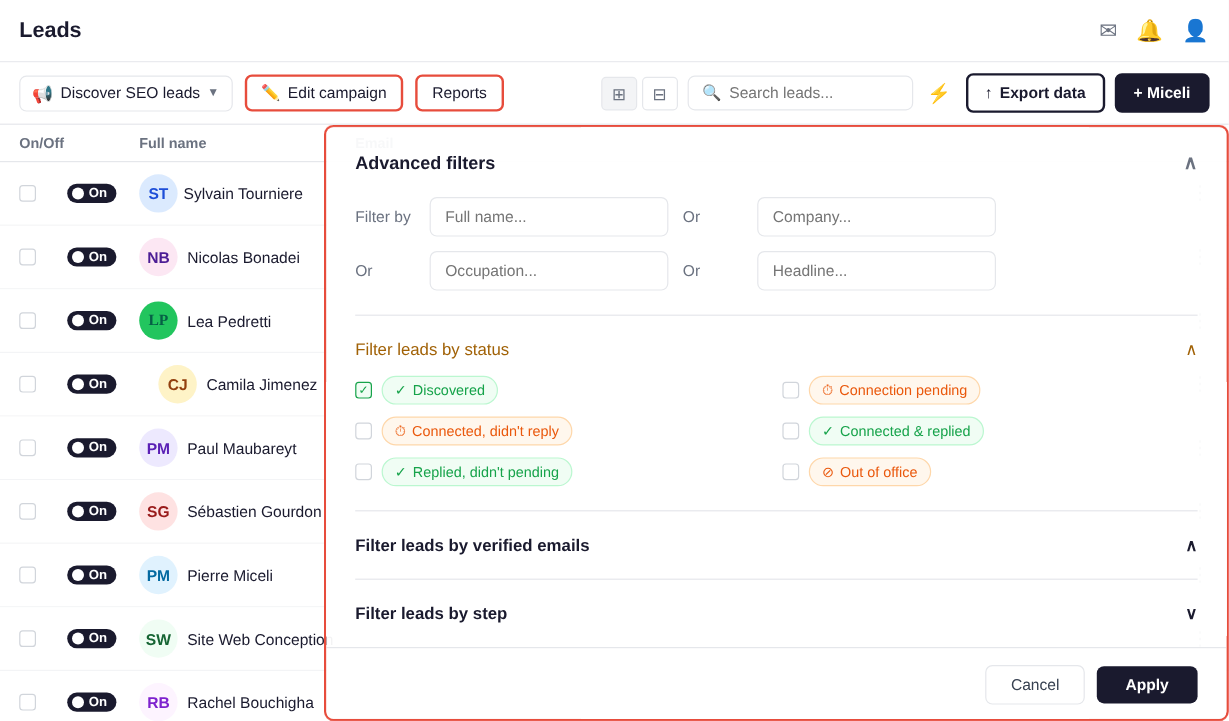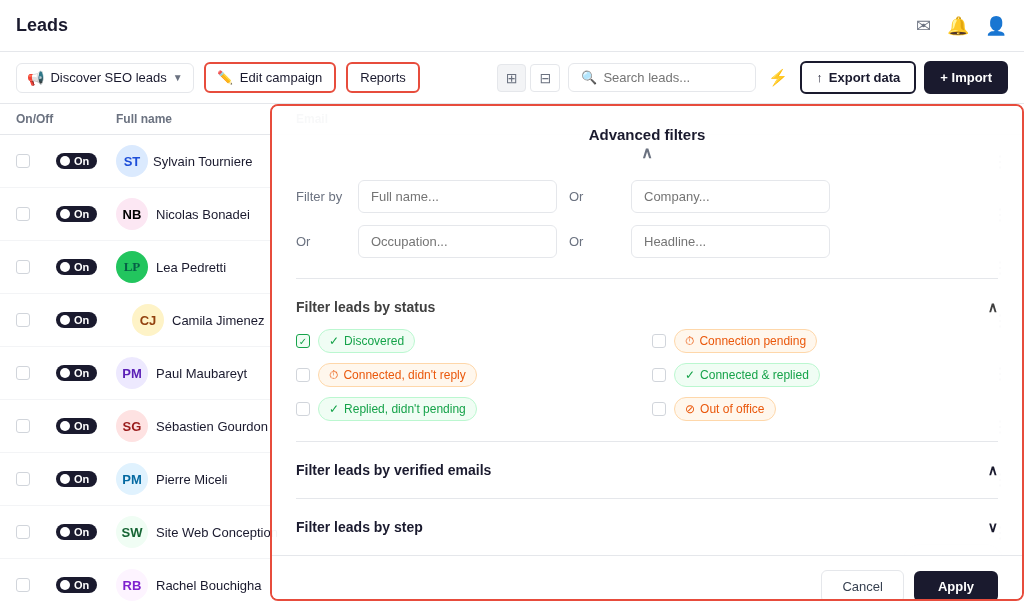--- a/index.html
+++ b/index.html
@@ -93,38 +93,37 @@
       border: 2px solid #e74c3c; border-radius: 8px;
       display: flex; flex-direction: column;
       overflow-y: auto;
     }
     .filters-content { padding: 20px 24px; flex: 1; }
 
     .filter-section-header {
       display: flex; align-items: center; justify-content: space-between;
       font-size: 15px; font-weight: 700; color: #1a1a2e;
       margin-bottom: 18px;
-      flex-direction: column;
     }
     .filter-section-header .chevron { font-size: 16px; color: #6b7280; }
 
     .filter-row { display: flex; align-items: center; gap: 12px; margin-bottom: 12px; }
     .filter-label { color: #6b7280; font-size: 13px; min-width: 50px; }
     .filter-input {
       border: 1px solid #e5e7eb; border-radius: 6px;
       padding: 8px 12px; font-size: 13px; color: #9ca3af;
       width: 199px; background: #fff;
     }
 
     .section-divider { border: none; border-top: 1px solid #e5e7eb; margin: 20px 0; }
 
     .status-section { margin-bottom: 20px; }
     .status-header {
       display: flex; align-items: center; justify-content: space-between;
-      font-size: 14px; font-weight: 700; color: #404040; margin-bottom: 14px;
+      font-size: 14px; font-weight: 400; color: #a16207; margin-bottom: 14px;
     }
     .status-grid { display: grid; grid-template-columns: 1fr 1fr; gap: 10px; }
     .status-item { display: flex; align-items: center; gap: 8px; }
     .status-checkbox { width: 14px; height: 14px; border: 1px solid #d1d5db; border-radius: 3px; background: #fff; }
     .status-badge {
       display: inline-flex; align-items: center; gap: 5px;
       padding: 4px 10px; border-radius: 20px; font-size: 12px; font-weight: 500;
     }
     .badge-discovered { background: #f0fdf4; color: #16a34a; border: 1px solid #bbf7d0; }
     .badge-connection-pending { background: #fff7ed; color: #ea580c; border: 1px solid #fed7aa; }
@@ -149,21 +148,21 @@
     .btn-cancel { background: none; border: 1px solid #e5e7eb; border-radius: 6px; padding: 8px 20px; cursor: pointer; font-size: 13px; color: #374151; }
     .btn-apply { background: #1a1a2e; border: none; border-radius: 6px; padding: 8px 24px; cursor: pointer; font-size: 13px; font-weight: 600; color: #fff; }
 
     .support-btn {
       position: fixed; bottom: 20px; right: 20px;
       background: #fff; border: 1px solid #e5e7eb; border-radius: 24px;
       padding: 10px 16px; cursor: pointer; font-size: 13px; font-weight: 500;
       display: flex; align-items: center; gap: 6px; box-shadow: 0 2px 8px rgba(0,0,0,0.1);
     }
     .avatar-color-0 { background: #dbeafe; color: #1d4ed8; }
-    .avatar-color-1 { background: #fce7f3; color: #000000; text-align: center; }
+    .avatar-color-1 { background: #fce7f3; color: #4c1d95; text-align: center; }
     .avatar-color-2 { background: #22c55e; color: #065f46; font-family: Liberation Serif, serif; }
     .avatar-color-3 { background: #fef3c7; color: #92400e; margin-left: 16px; }
     .avatar-color-4 { background: #ede9fe; color: #5b21b6; }
     .avatar-color-5 { background: #fee2e2; color: #991b1b; }
     .avatar-color-6 { background: #e0f2fe; color: #0369a1; }
     .avatar-color-7 { background: #f0fdf4; color: #166534; }
     .avatar-color-8 { background: #fdf4ff; color: #7e22ce; }
   </style>
 </head>
 <body>
@@ -200,21 +199,21 @@
     <div class="search-box">
       <span style="color:#9ca3af;">🔍</span>
       <input type="text" placeholder="Search leads..." style="">
     </div>
     <button class="filter-btn">⚡</button>
     <button class="btn-export">
       <span>↑</span>
       <span>Export data</span>
     </button>
     <button class="btn-import">
-      <span>+ Import</span>
+      <span>+ Miceli</span>
     </button>
   </div>
 </div>
 
 <div class="main-content">
 
   <div class="leads-table">
     <div class="table-header">
       <span>On/Off</span>
       <span></span>

